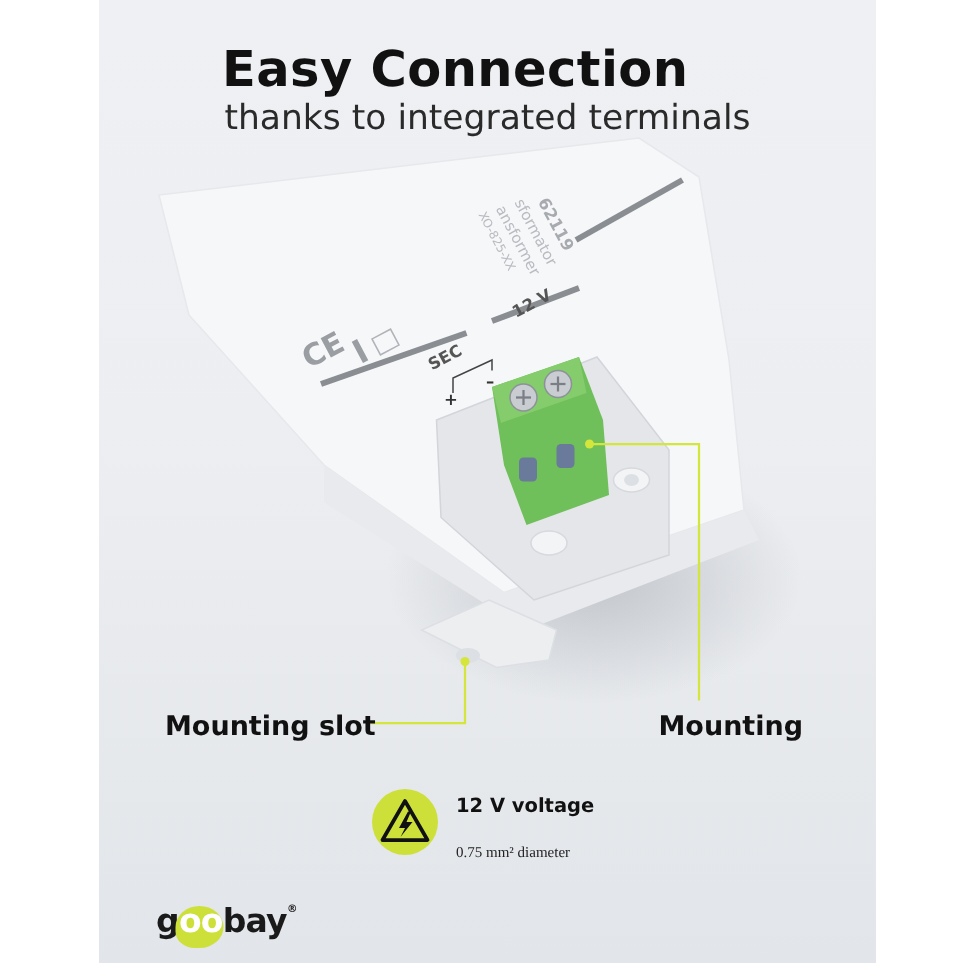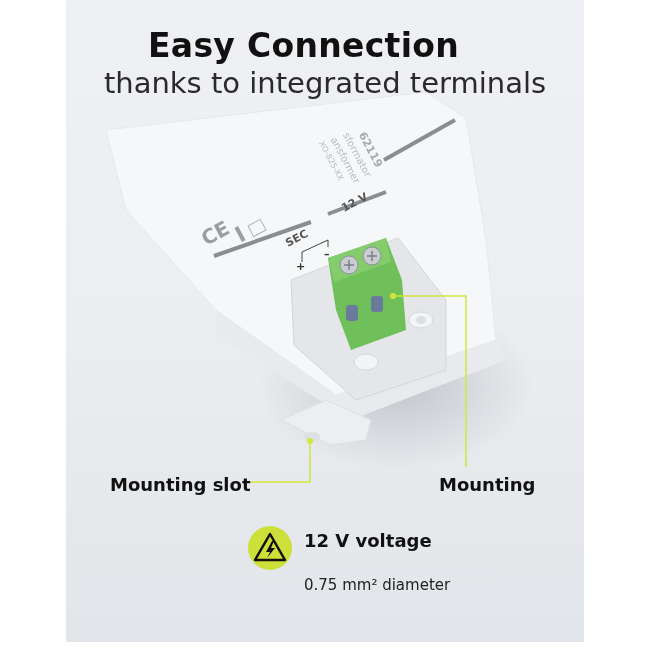--- a/index.html
+++ b/index.html
@@ -3,30 +3,30 @@
 <meta charset="utf-8">
 <style>
   html, body { margin:0; padding:0; }
   body { width:650px; height:650px; background:#ffffff; position:relative; overflow:hidden;
          font-family:"DejaVu Sans", sans-serif; }
   .panel { position:absolute; left:66px; top:0; width:518px; height:642px;
            background:linear-gradient(180deg,#eef0f3 0%,#eceef1 45%,#e2e5e9 100%); overflow:hidden; }
   .title { position:absolute; left:0; width:475px; top:26px; text-align:center;
            font-size:33px; font-weight:bold; color:#111; letter-spacing:0.3px; }
   .subtitle { position:absolute; left:0; width:518px; top:66px; text-align:center;
-              font-size:29px; color:#2a2a2a; }
+              font-size:23px; color:#2a2a2a; }
   
   .shadow { position:absolute; left:190px; top:300px; width:280px; height:170px;
             background:radial-gradient(ellipse at center, rgba(120,125,135,0.35) 0%, rgba(120,125,135,0) 70%); }
   .device { position:absolute; left:0; top:0; width:518px; height:642px; }
   .label-text { position:absolute; font-weight:bold; font-size:18px; color:#111; }
   .voltage-circle { position:absolute; left:182px; top:526px; width:44px; height:44px;
                     border-radius:50%; background:#cde03a; }
-  .voltage-title { position:absolute; left:238px; top:530px; font-size:18px; font-weight:bold; color:#111; }
-  .voltage-sub { position:absolute; left:238px; top:576px; font-size:15px; color:#222; }
+  .voltage-title { position:absolute; left:238px; top:530px; font-size:13px; font-weight:bold; color:#111; }
+  .voltage-sub { position:absolute; left:238px; top:563px; font-size:10px; color:#222;font-family:Liberation Serif, serif; }
   .logo { position:absolute; left:38px; top:602px; font-size:22px; font-weight:bold; color:#1a1a1a;
           letter-spacing:-0.5px; }
   .logo .blob { position:relative; display:inline-block; }
   .logo .blob::before { content:""; position:absolute; left:-2px; top:2px; width:32px; height:28px;
           border-radius:50% 50% 50% 40%; background:#cde03a; z-index:0; }
   .logo .oo { position:relative; z-index:1; color:#ffffff; }
   .logo sup { font-size:7px; vertical-align:top; }
 </style>
 </head>
 <body>
@@ -98,13 +98,16 @@
 
   <div class="voltage-circle">
     <svg width="44" height="44" viewBox="0 0 44 44">
       <polygon points="22,8 37,34 7,34" fill="none" stroke="#111" stroke-width="2.5" stroke-linejoin="round"></polygon>
       <polygon points="24,15 18,26 22,26 19,32 27,22 23,22 26,15" fill="#111"></polygon>
     </svg>
   </div>
   <div class="voltage-title">12 V voltage</div>
   <div class="voltage-sub">0.75 mm² diameter</div>
 
+  <div class="logo">
+    <span>g</span><span class="blob"><span class="oo">oo</span></span><span>bay</span><sup>®</sup>
+  </div>
 </div>
 
 </body></html>

